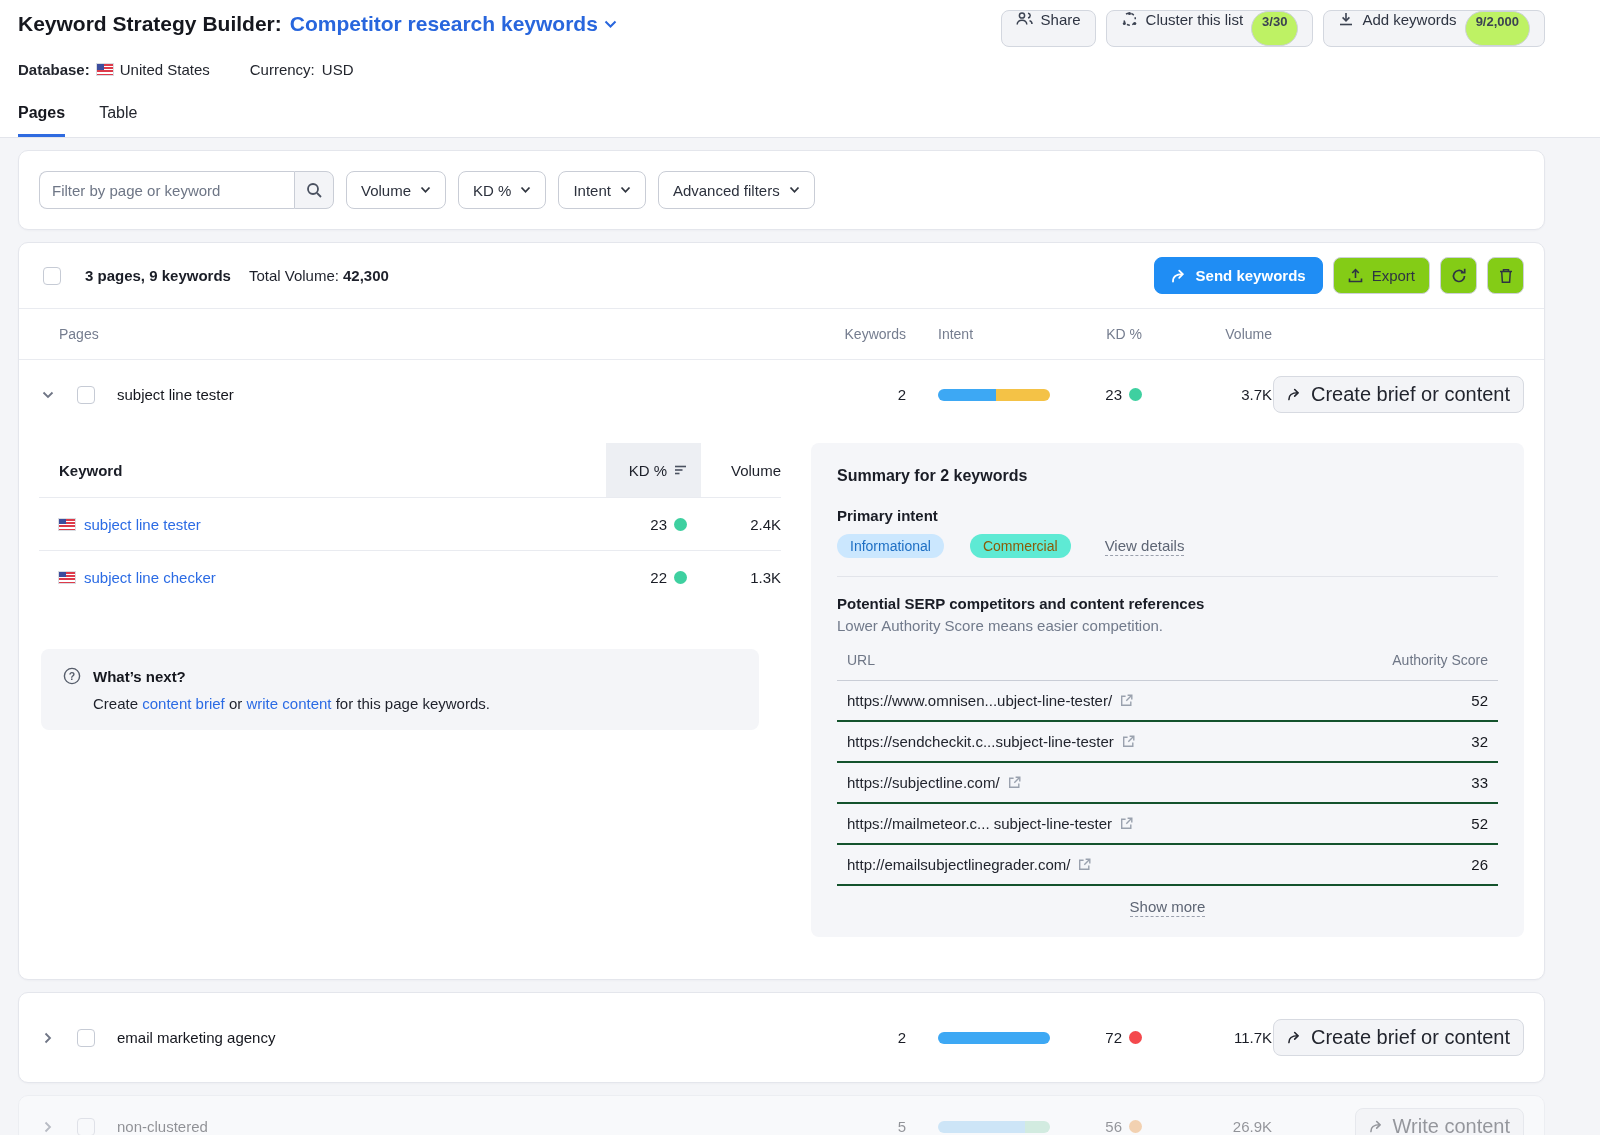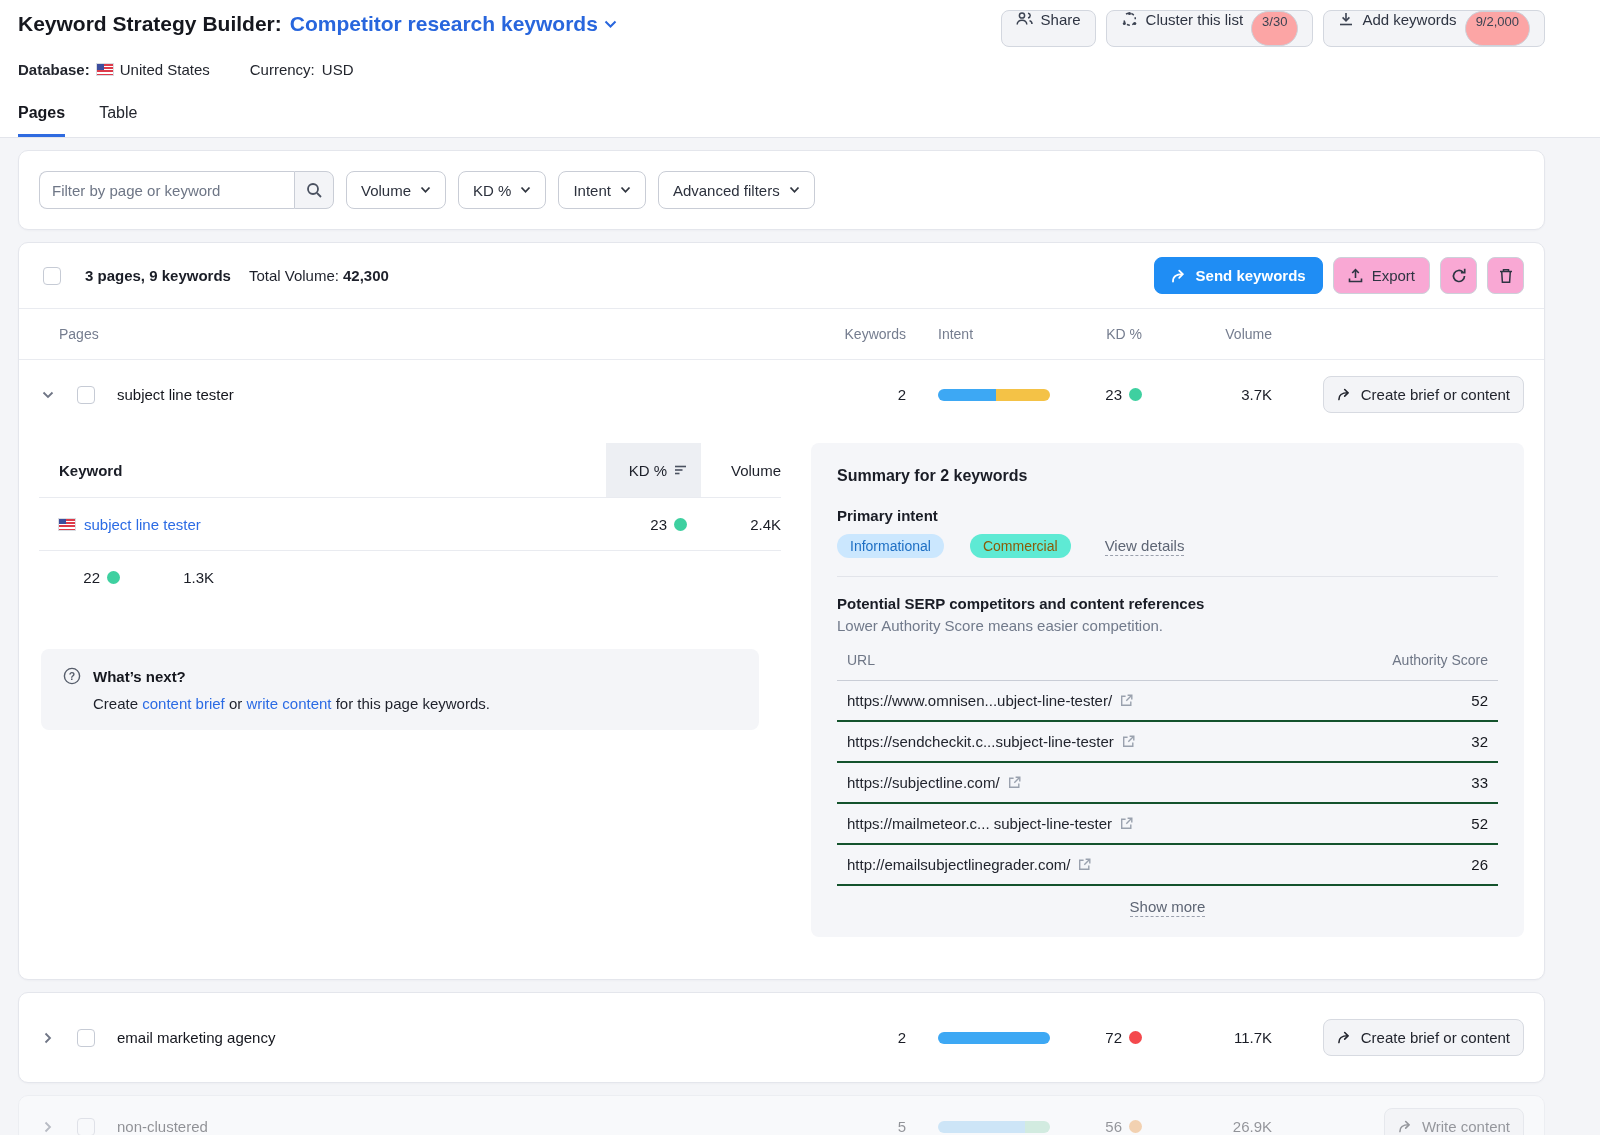--- a/index.html
+++ b/index.html
@@ -11,21 +11,21 @@
   
   .page-header { background:#fff; padding:10px 55px 0 18px; border-bottom:1px solid #e3e5eb; }
   .title-row { display:flex; align-items:flex-start; justify-content:space-between; }
   .title-left { display:flex; align-items:center; gap:8px; padding-top:2px; }
   .page-title { font-size:21px; font-weight:bold; color:#15171e; }
   .list-link { font-size:21px; font-weight:bold; color:#2866dd; cursor:pointer; display:flex; align-items:center; gap:6px; }
   .hdr-actions { display:flex; gap:10px; }
   .btn { display:inline-flex; gap:8px; border:1px solid #d3d7df; background:#f3f4f7;
          border-radius:8px; padding:0 14px; height:37px; font-size:15px; color:#2e3442; cursor:pointer;
          font-family:inherit; white-space:nowrap; }
-  .pill { background:#fca5a5; border:1px solid #cdd2da; border-radius:999px; padding:2px 10px; font-size:13px; color:#3c4352; }
+  .pill { background:#bef264; border:1px solid #cdd2da; border-radius:999px; padding:2px 10px; font-size:13px; color:#3c4352;font-weight:bold; }
   .meta-row { display:flex; gap:40px; margin-top:14px; font-size:15px; color:#23262e; }
   .meta-item { display:flex; align-items:center; gap:7px; }
   .meta-label-bold { font-weight:bold; }
   .flag { width:16px; height:11px; position:relative; display:inline-block; flex:0 0 auto;
           background:repeating-linear-gradient(180deg,#dd3a4a 0 1.6px,#fff 1.6px 3.2px); outline:1px solid #d9dce2; }
   .flag::after { content:''; position:absolute; left:0; top:0; width:7px; height:5.5px; background:#3c4d9e; }
   .tabs { display:flex; gap:34px; margin-top:26px; }
   .tab { font-size:16px; padding-bottom:12px; cursor:pointer; border-bottom:3px solid transparent; color:#23262e; }
   .tab.active { font-weight:bold; border-bottom-color:#2f6be0; color:#15171e; }
   
@@ -43,21 +43,21 @@
               display:inline-flex; align-items:center; gap:9px; font-size:15px; color:#2c313d; cursor:pointer; font-family:inherit; }
   
   .toolbar { display:flex; align-items:center; padding:14px 20px; border-bottom:1px solid #e9ebf0; }
   .checkbox { width:18px; height:18px; border:1px solid #c6cbd5; border-radius:4px; background:#fff; flex:0 0 auto; cursor:pointer; }
   .sel-summary { font-weight:bold; margin-left:24px; font-size:15px; }
   .total-vol { margin-left:18px; color:#1e212b; }
   .total-vol b { margin-left:4px; }
   .toolbar-right { margin-left:auto; display:flex; gap:10px; align-items:center; }
   .btn-primary { background:#1f8df4; border:1px solid #1f8df4; color:#fff; font-weight:bold; border-radius:8px;
                  height:37px; padding:0 16px; display:inline-flex; align-items:center; gap:9px; font-size:15px; cursor:pointer; font-family:inherit; }
-  .btn-white { background:#f9a8d4; border:1px solid #ccd0d9; border-radius:8px; height:37px; padding:0 14px;
+  .btn-white { background:#84cc16; border:1px solid #ccd0d9; border-radius:8px; height:37px; padding:0 14px;
                display:inline-flex; align-items:center; gap:9px; font-size:15px; color:#2e3442; cursor:pointer; font-family:inherit; }
   .icon-btn { width:37px; padding:0; justify-content:center; }
   
   .cols-header { display:flex; align-items:center; height:50px; padding:0 20px; color:#757d8f; font-size:14px; }
   .col-name { flex:1; padding-left:20px; }
   .col-kwds { width:70px; text-align:right; }
   .col-intent { width:112px; margin-left:32px; }
   .col-kd { width:64px; margin-left:28px; text-align:right; }
   .col-vol { width:88px; margin-left:42px; text-align:right; }
   .col-action { width:222px; margin-left:30px; }
@@ -65,21 +65,21 @@
   .expander { width:18px; height:18px; display:flex; align-items:center; justify-content:center; color:#6f7585; cursor:pointer; flex:0 0 auto; }
   .page-row .checkbox { margin-left:20px; }
   .page-name { flex:1; margin-left:22px; font-size:15px; color:#15171e; }
   .intent-bar { width:112px; height:12px; border-radius:6px; overflow:hidden; display:flex; margin-left:32px; }
   .intent-bar .seg { height:100%; }
   .kd-cell { width:64px; margin-left:28px; display:flex; align-items:center; justify-content:flex-end; gap:7px; }
   .dot { width:13px; height:13px; border-radius:50%; flex:0 0 auto; }
   .vol-cell { width:88px; margin-left:42px; text-align:right; }
   .action-cell { width:222px; margin-left:30px; display:flex; justify-content:flex-end; }
   .brief-btn { background:#f3f4f7; border:1px solid #d7dae1; border-radius:8px; height:37px; padding:0 13px;
-               display:inline-flex; align-items:center; gap:9px; font-size:15px; color:#22252e; cursor:pointer; font-family:inherit; white-space:nowrap; }
+               display:inline-flex; align-items:center; gap:9px; font-size:20px; color:#22252e; cursor:pointer; font-family:inherit; white-space:nowrap; }
   
   .details { display:flex; padding:14px 20px 42px 20px; gap:30px; }
   .kw-pane { width:742px; flex:0 0 auto; }
   .kw-head { display:flex; align-items:stretch; height:54px; }
   .kw-head .kh-keyword { flex:1; display:flex; align-items:center; font-weight:bold; padding-left:20px; }
   .kh-kd { width:95px; background:#edeff3; display:flex; align-items:center; justify-content:flex-end; gap:7px; padding-right:14px; color:#1d202a; }
   .kh-vol { width:80px; display:flex; align-items:center; justify-content:flex-end; color:#1d202a; }
   .kw-row { display:flex; align-items:center; height:53px; border-top:1px solid #e9ebf0; }
   .kw-row:last-child { border-bottom:1px solid #e9ebf0; }
   .kw-link-cell { flex:1; display:flex; align-items:center; gap:9px; padding-left:20px; }
@@ -342,20 +342,24 @@
             <span class="flag"></span>
             <a class="kw-link">subject line tester</a>
           </span>
           <span class="kw-kd">
             <span>23</span>
             <span class="dot" style="background: rgb(62, 208, 160);"></span>
           </span>
           <span class="kw-vol">2.4K</span>
         </div>
         <div class="kw-row">
+          <span class="kw-link-cell">
+            <span class="flag"></span>
+            <a class="kw-link">subject line checker</a>
+          </span>
           <span class="kw-kd">
             <span>22</span>
             <span class="dot" style="background: rgb(62, 208, 160);"></span>
           </span>
           <span class="kw-vol">1.3K</span>
         </div>
 
         <div class="whats-next">
           <div class="wn-title-row">
             <span>

